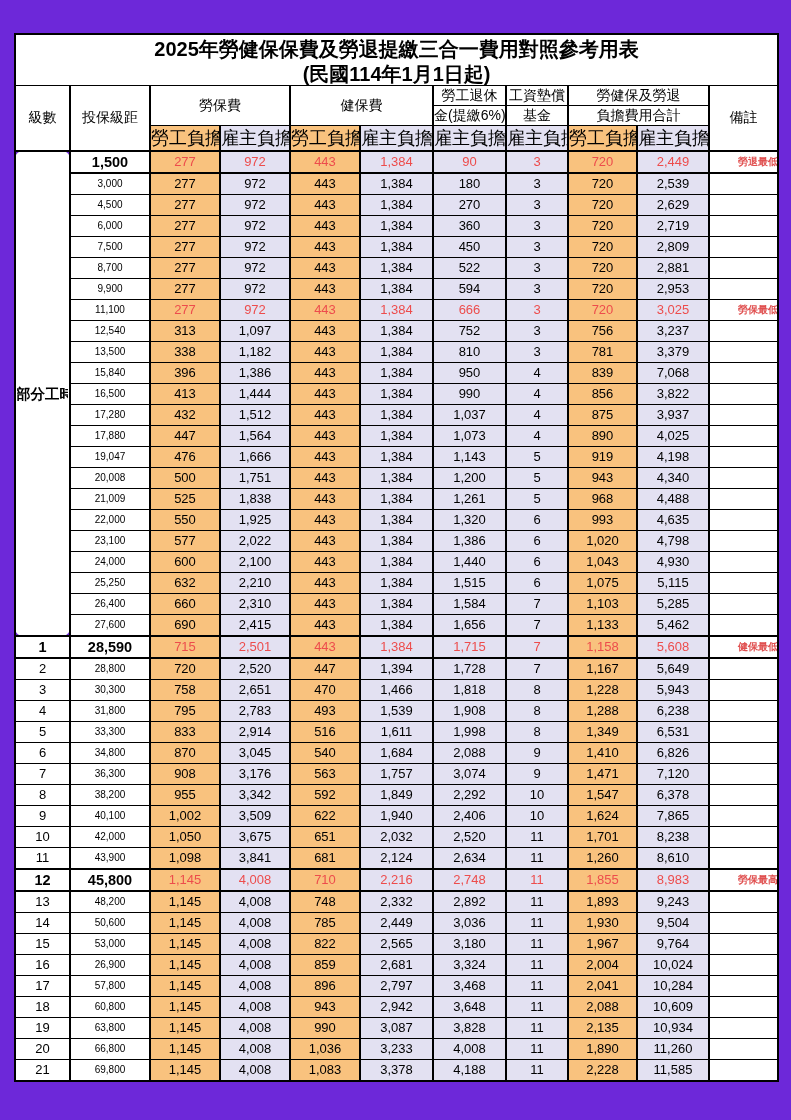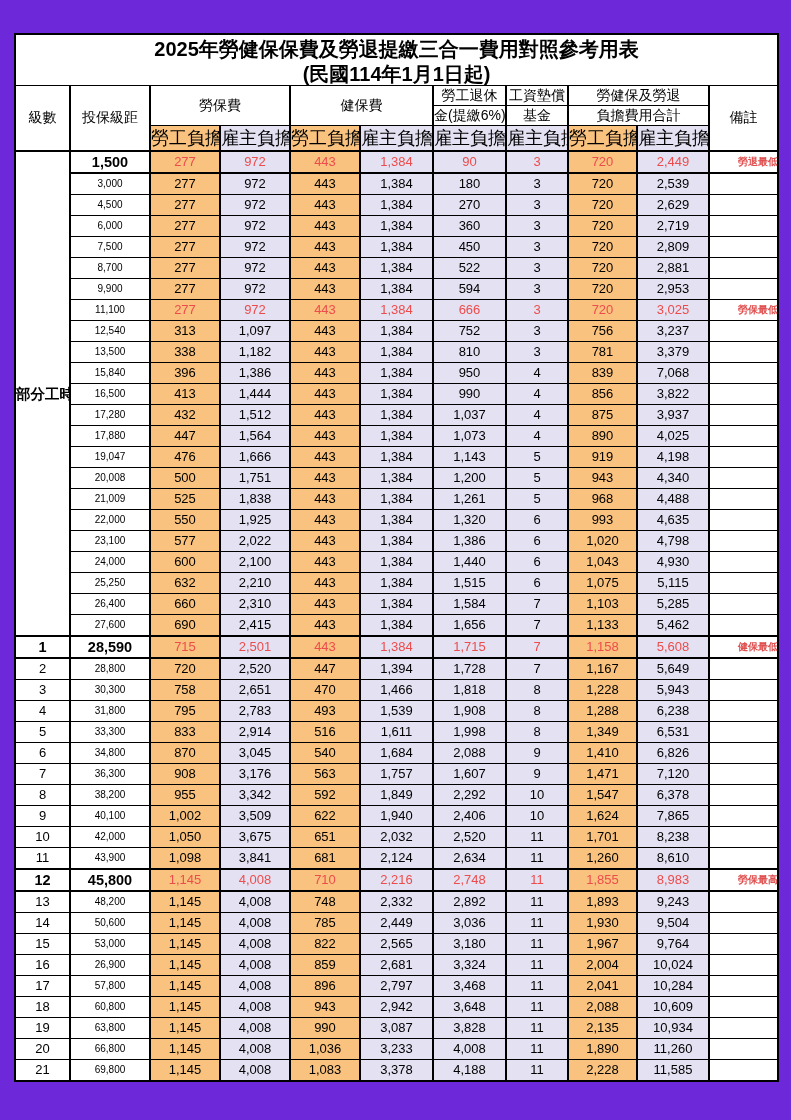--- a/index.html
+++ b/index.html
@@ -34,21 +34,21 @@
   .title-cell { height: 50px; border: 2px solid #000; }
   .title-line { font-size: 20px; font-weight: bold; line-height: 1.35; }
   .subtitle-line { font-size: 20px; font-weight: bold; line-height: 1.1; }
   .ghead th { height: 19px; }
   .subhead th { height: 19px; font-size: 18px; }
   .emp { background: #F9C27E; }
   .er  { background: #E3E1F2; }
   tbody td { height: 20px; font-size: 13px; line-height: 20px; }
   td.bracket-cell { font-size: 10px; }
   td.level-cell, td.bracket-cell, td.note-cell { background: #fff; }
-  td.part-time-label { font-size: 13px; }
+  td.part-time-label { font-size: 13px; border-radius: 8px; }
   td.note-cell { font-size: 10px; color: #E05050; font-weight: 700; padding-left: 28px; }
   tr.red-row td.value-cell { color: #ED4C4C; }
   tr.thick-row td { border-top-width: 2px; border-bottom-width: 2px; margin-left: 28px; }
   tr.thick-row td.level-cell, tr.thick-row td.bracket-cell {
     font-weight: bold; font-size: 14.5px;
   }
 </style>
 </head>
 <body>
 
@@ -456,21 +456,21 @@
           <td class="value-cell er">6,826</td>
           <td class="note-cell"></td>
         </tr>
         <tr>
           <td class="level-cell">7</td>
           <td class="bracket-cell">36,300</td>
           <td class="value-cell emp">908</td>
           <td class="value-cell er">3,176</td>
           <td class="value-cell emp">563</td>
           <td class="value-cell er">1,757</td>
-          <td class="value-cell er">1,607</td>
+          <td class="value-cell er">3,074</td>
           <td class="value-cell er">9</td>
           <td class="value-cell emp">1,471</td>
           <td class="value-cell er">7,120</td>
           <td class="note-cell"></td>
         </tr>
         <tr>
           <td class="level-cell">8</td>
           <td class="bracket-cell">38,200</td>
           <td class="value-cell emp">955</td>
           <td class="value-cell er">3,342</td>

